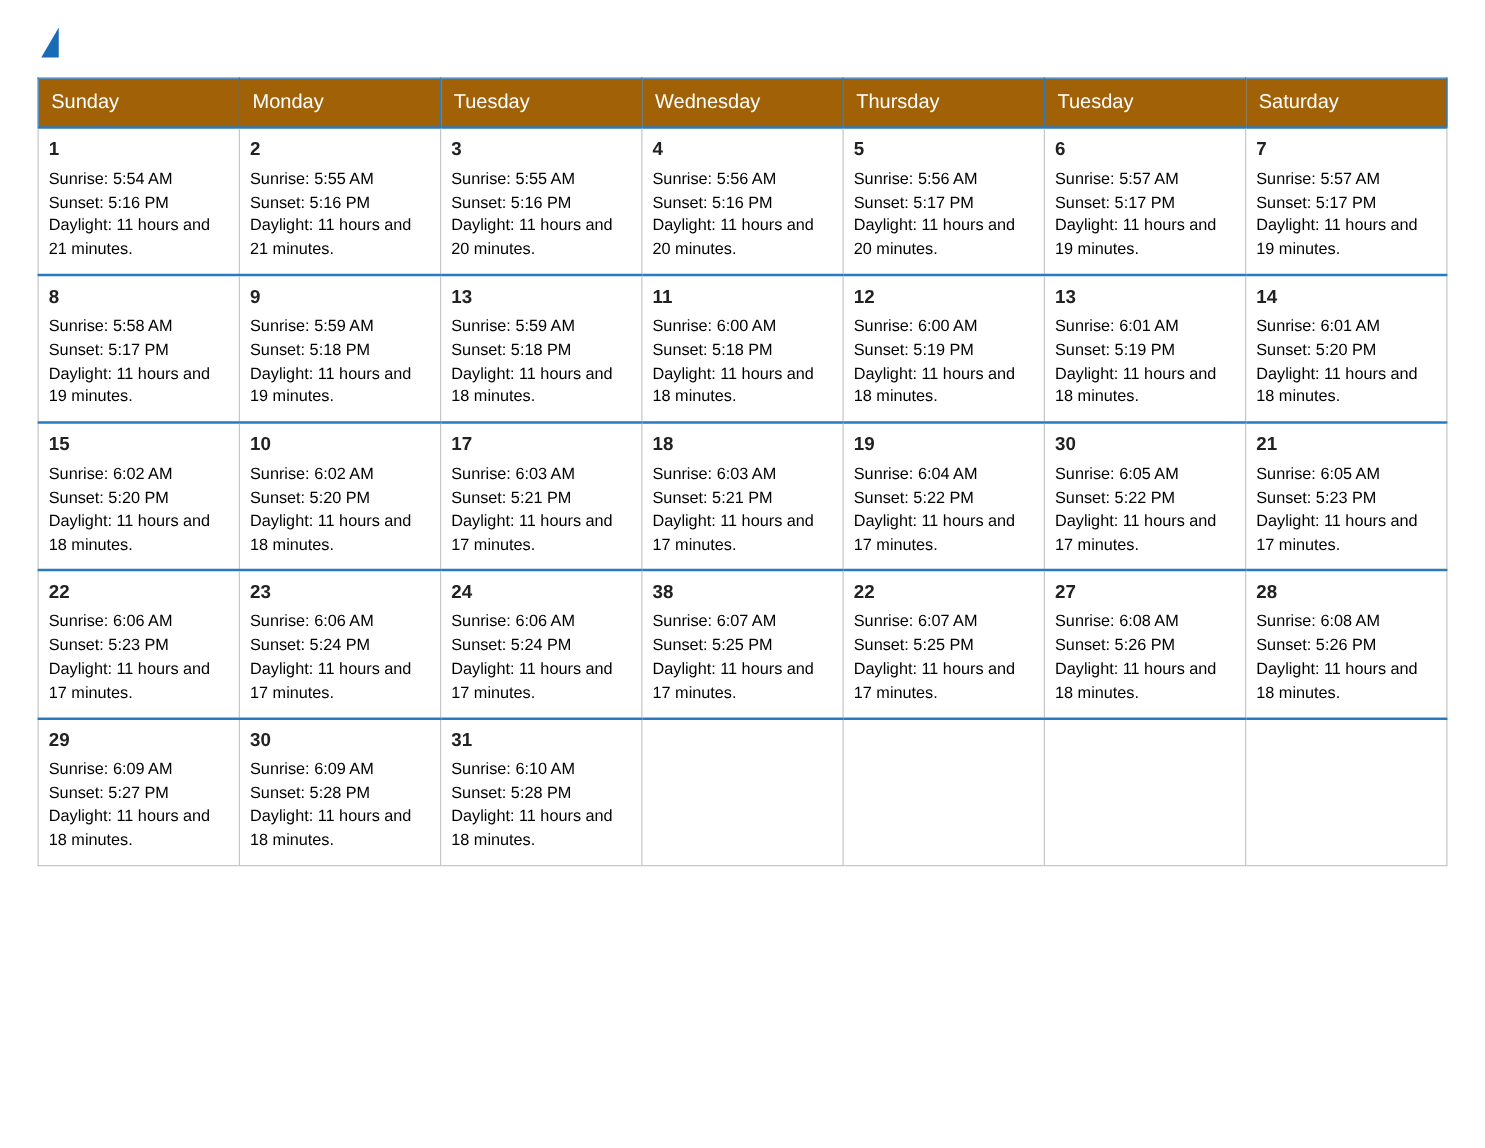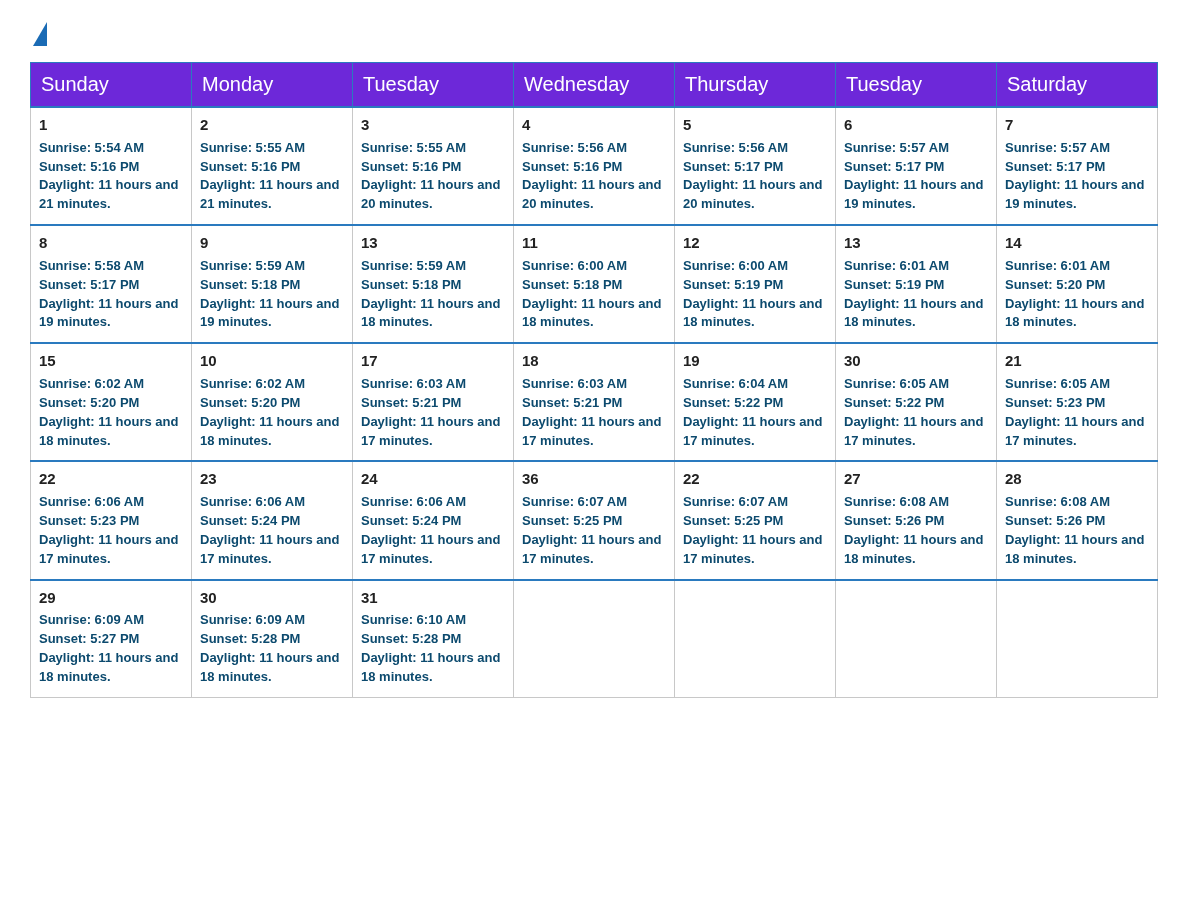--- a/index.html
+++ b/index.html
@@ -58,23 +58,23 @@
     .subtitle {
       font-size: 22px;
       color: #444;
       margin-top: 4px;
     }
     .calendar-table {
       width: 100%;
       border-collapse: collapse;
     }
     .calendar-table th {
-      background-color: #6d28d9;
+      background-color: #a16207;
       color: #fff;
-      font-size: 20px;
+      font-size: 16px;
       font-weight: normal;
       text-align: left;
       padding: 10px 10px;
       border: 1px solid #2a7abf;
       margin-top: 29px;
     }
     .calendar-table td {
       vertical-align: top;
       padding: 6px 8px 10px 8px;
       border: 1px solid #c8c8c8;
@@ -85,22 +85,21 @@
       line-height: 1.45;
     }
     .day-number {
       font-size: 15px;
       font-weight: bold;
       display: block;
       margin-bottom: 3px;
     }
     .day-info {
       font-size: 13px;
-      color: #0c4a6e;
-      font-weight: bold;
+      color: #000000;
     }
     tr.week-row td {
       border-top: 2px solid #2a7abf;
     }
     .empty-cell {
       background: #fff;
     }
   </style>
 </head>
 <body>
@@ -156,21 +155,21 @@
         <td><span class="day-number">17</span><span class="day-info">Sunrise: 6:03 AM<br>Sunset: 5:21 PM<br>Daylight: 11 hours and 17 minutes.</span></td>
         <td><span class="day-number">18</span><span class="day-info">Sunrise: 6:03 AM<br>Sunset: 5:21 PM<br>Daylight: 11 hours and 17 minutes.</span></td>
         <td><span class="day-number">19</span><span class="day-info">Sunrise: 6:04 AM<br>Sunset: 5:22 PM<br>Daylight: 11 hours and 17 minutes.</span></td>
         <td><span class="day-number">30</span><span class="day-info">Sunrise: 6:05 AM<br>Sunset: 5:22 PM<br>Daylight: 11 hours and 17 minutes.</span></td>
         <td><span class="day-number">21</span><span class="day-info">Sunrise: 6:05 AM<br>Sunset: 5:23 PM<br>Daylight: 11 hours and 17 minutes.</span></td>
       </tr>
       <tr class="week-row">
         <td><span class="day-number">22</span><span class="day-info">Sunrise: 6:06 AM<br>Sunset: 5:23 PM<br>Daylight: 11 hours and 17 minutes.</span></td>
         <td><span class="day-number">23</span><span class="day-info">Sunrise: 6:06 AM<br>Sunset: 5:24 PM<br>Daylight: 11 hours and 17 minutes.</span></td>
         <td><span class="day-number">24</span><span class="day-info">Sunrise: 6:06 AM<br>Sunset: 5:24 PM<br>Daylight: 11 hours and 17 minutes.</span></td>
-        <td><span class="day-number">36</span><span class="day-info">Sunrise: 6:07 AM<br>Sunset: 5:25 PM<br>Daylight: 11 hours and 17 minutes.</span></td>
+        <td><span class="day-number">38</span><span class="day-info">Sunrise: 6:07 AM<br>Sunset: 5:25 PM<br>Daylight: 11 hours and 17 minutes.</span></td>
         <td><span class="day-number">22</span><span class="day-info">Sunrise: 6:07 AM<br>Sunset: 5:25 PM<br>Daylight: 11 hours and 17 minutes.</span></td>
         <td><span class="day-number">27</span><span class="day-info">Sunrise: 6:08 AM<br>Sunset: 5:26 PM<br>Daylight: 11 hours and 18 minutes.</span></td>
         <td><span class="day-number">28</span><span class="day-info">Sunrise: 6:08 AM<br>Sunset: 5:26 PM<br>Daylight: 11 hours and 18 minutes.</span></td>
       </tr>
       <tr class="week-row">
         <td><span class="day-number">29</span><span class="day-info">Sunrise: 6:09 AM<br>Sunset: 5:27 PM<br>Daylight: 11 hours and 18 minutes.</span></td>
         <td><span class="day-number">30</span><span class="day-info">Sunrise: 6:09 AM<br>Sunset: 5:28 PM<br>Daylight: 11 hours and 18 minutes.</span></td>
         <td><span class="day-number">31</span><span class="day-info">Sunrise: 6:10 AM<br>Sunset: 5:28 PM<br>Daylight: 11 hours and 18 minutes.</span></td>
         <td class="empty-cell"></td>
         <td class="empty-cell"></td>

